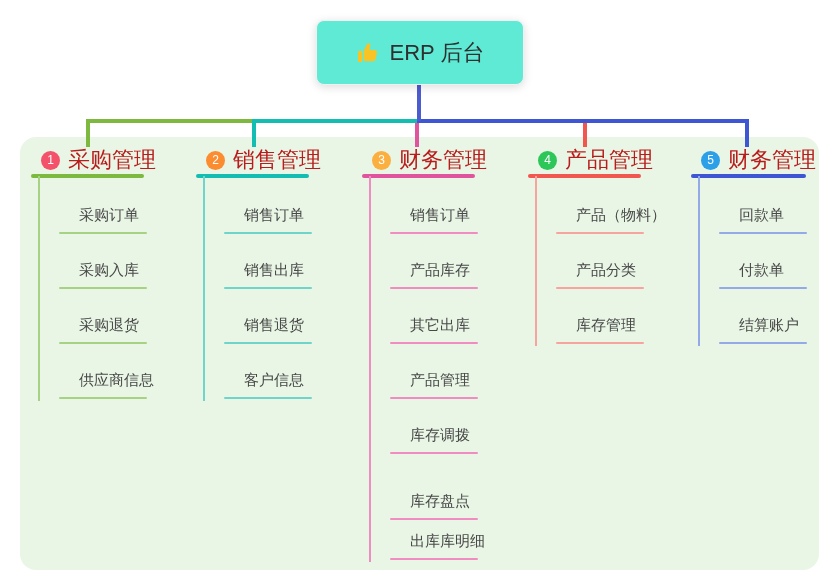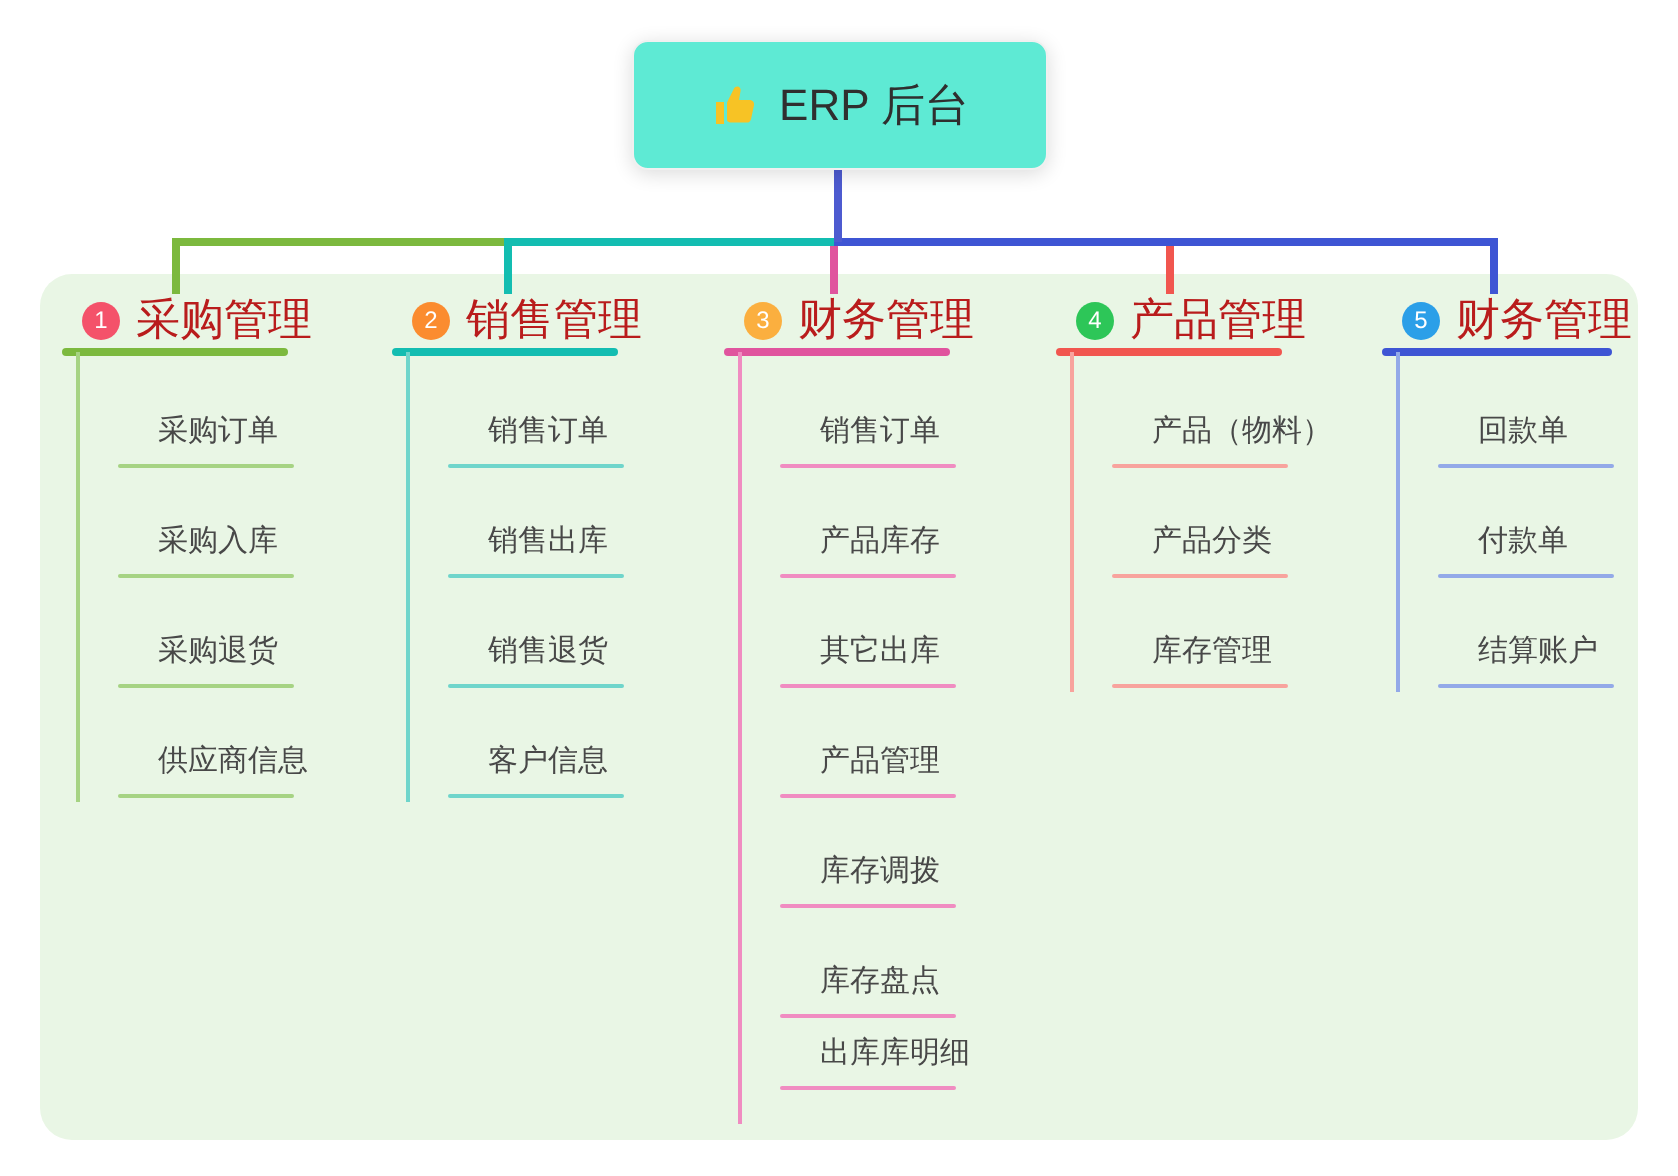--- a/index.html
+++ b/index.html
@@ -133,25 +133,25 @@
       <span class="child-line" style="background: rgb(240, 140, 193);"></span>
     </div>
     <div class="child" style="top:223px">
       <span class="child-label">产品管理</span>
       <span class="child-line" style="background: rgb(240, 140, 193);"></span>
     </div>
     <div class="child" style="top:278px">
       <span class="child-label">库存调拨</span>
       <span class="child-line" style="background: rgb(240, 140, 193);"></span>
     </div>
-    <div class="child" style="top:333px">
+    <div class="child" style="top:344px">
       <span class="child-label">库存盘点</span>
       <span class="child-line" style="background: rgb(240, 140, 193);"></span>
     </div>
-    <div class="child" style="top:369px">
+    <div class="child" style="top:384px">
       <span class="child-label">出库库明细</span>
       <span class="child-line" style="background: rgb(240, 140, 193);"></span>
     </div>
   </div>
 
   <div class="branch" style="left:528px">
     <div class="branch-title">
       <span class="num" style="background: rgb(45, 198, 88);">4</span>
       <span class="branch-label">产品管理</span>
     </div>

